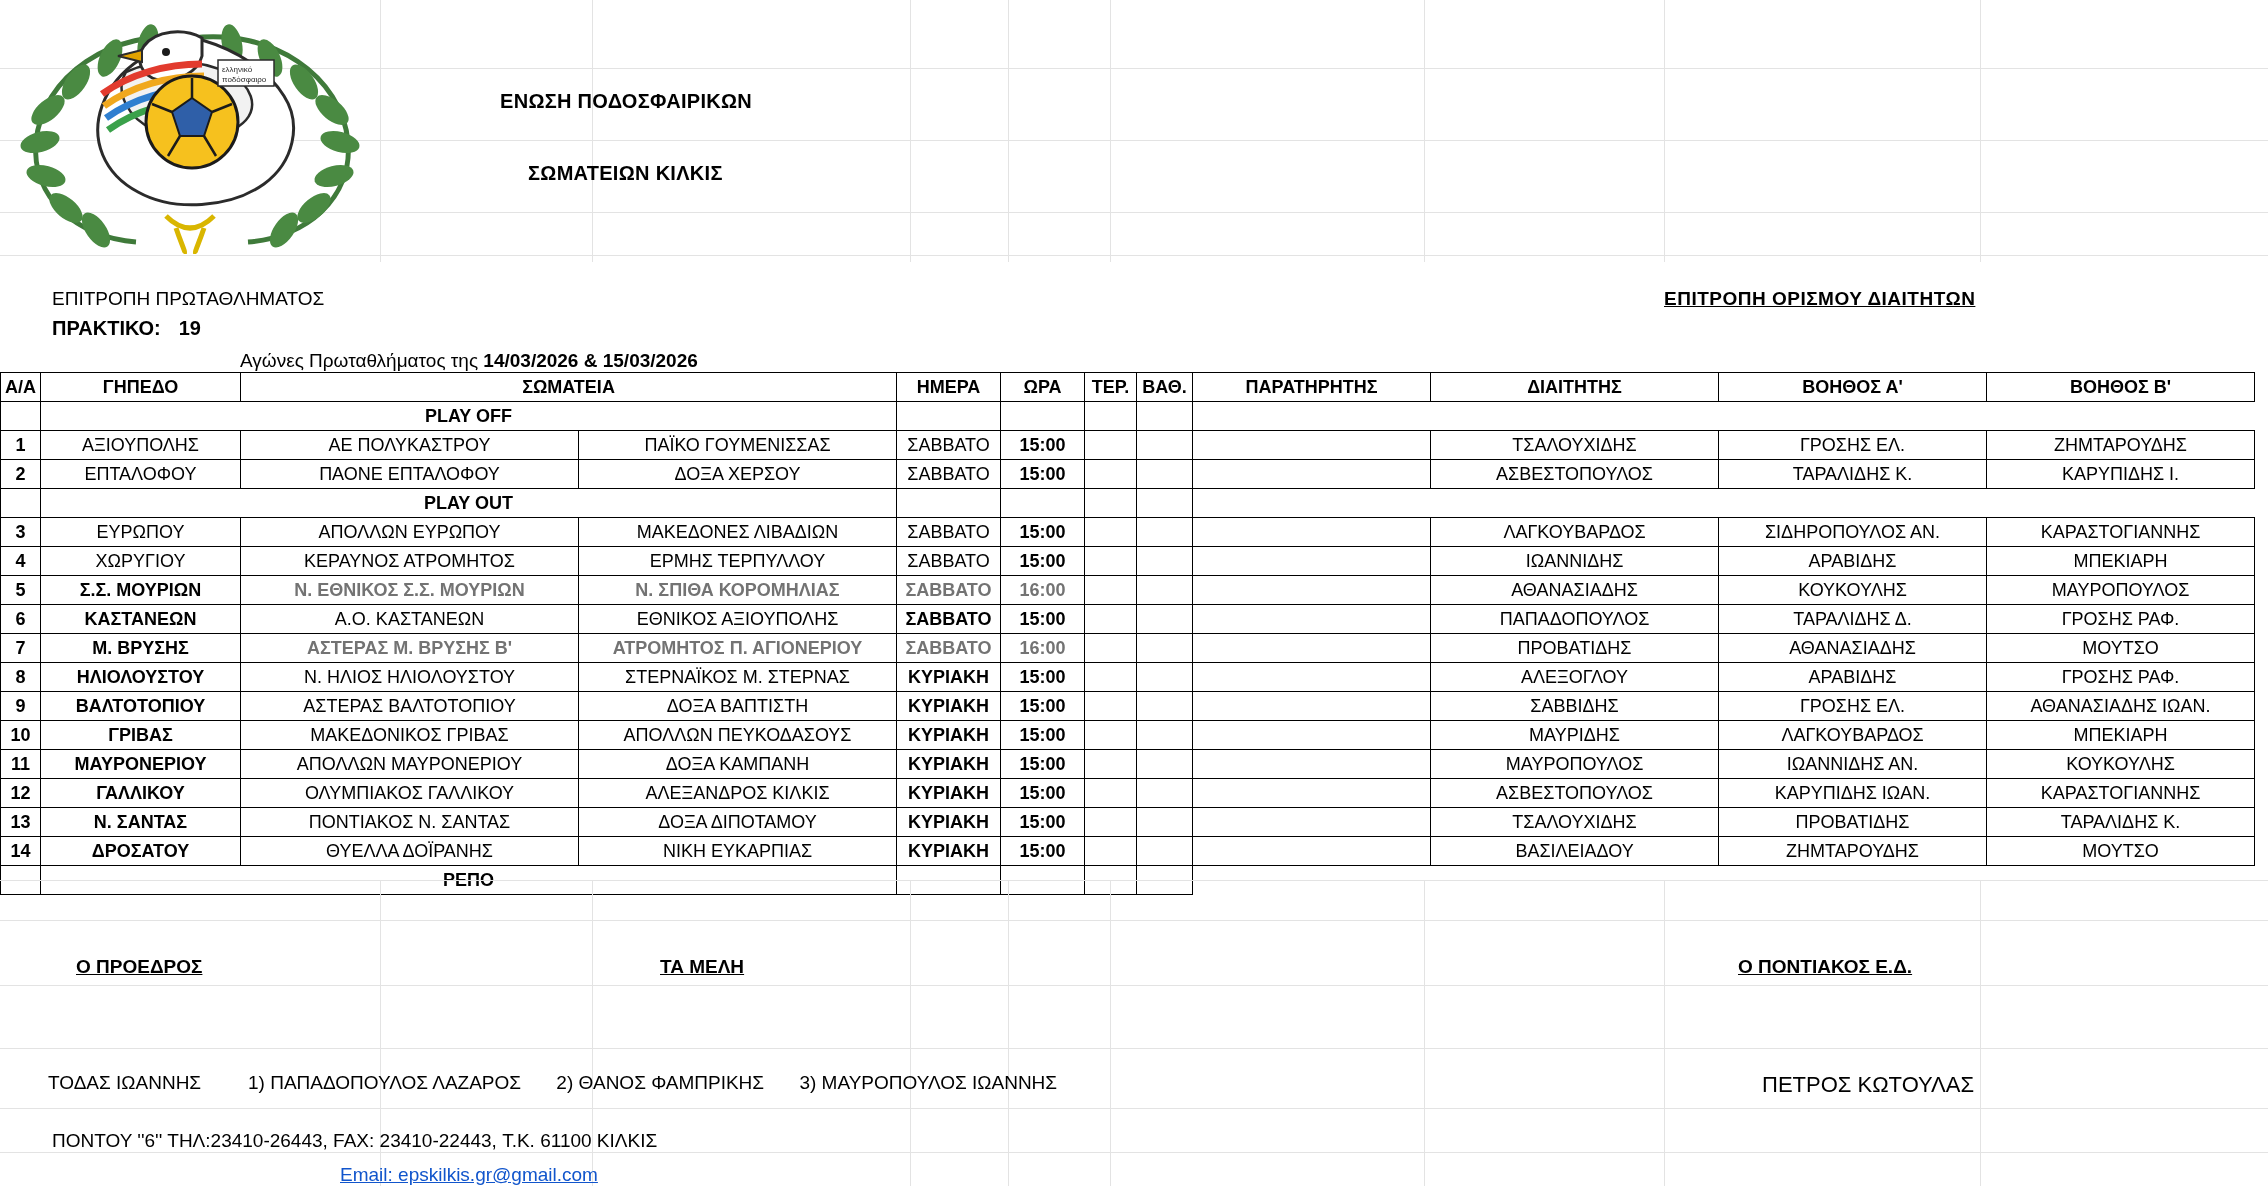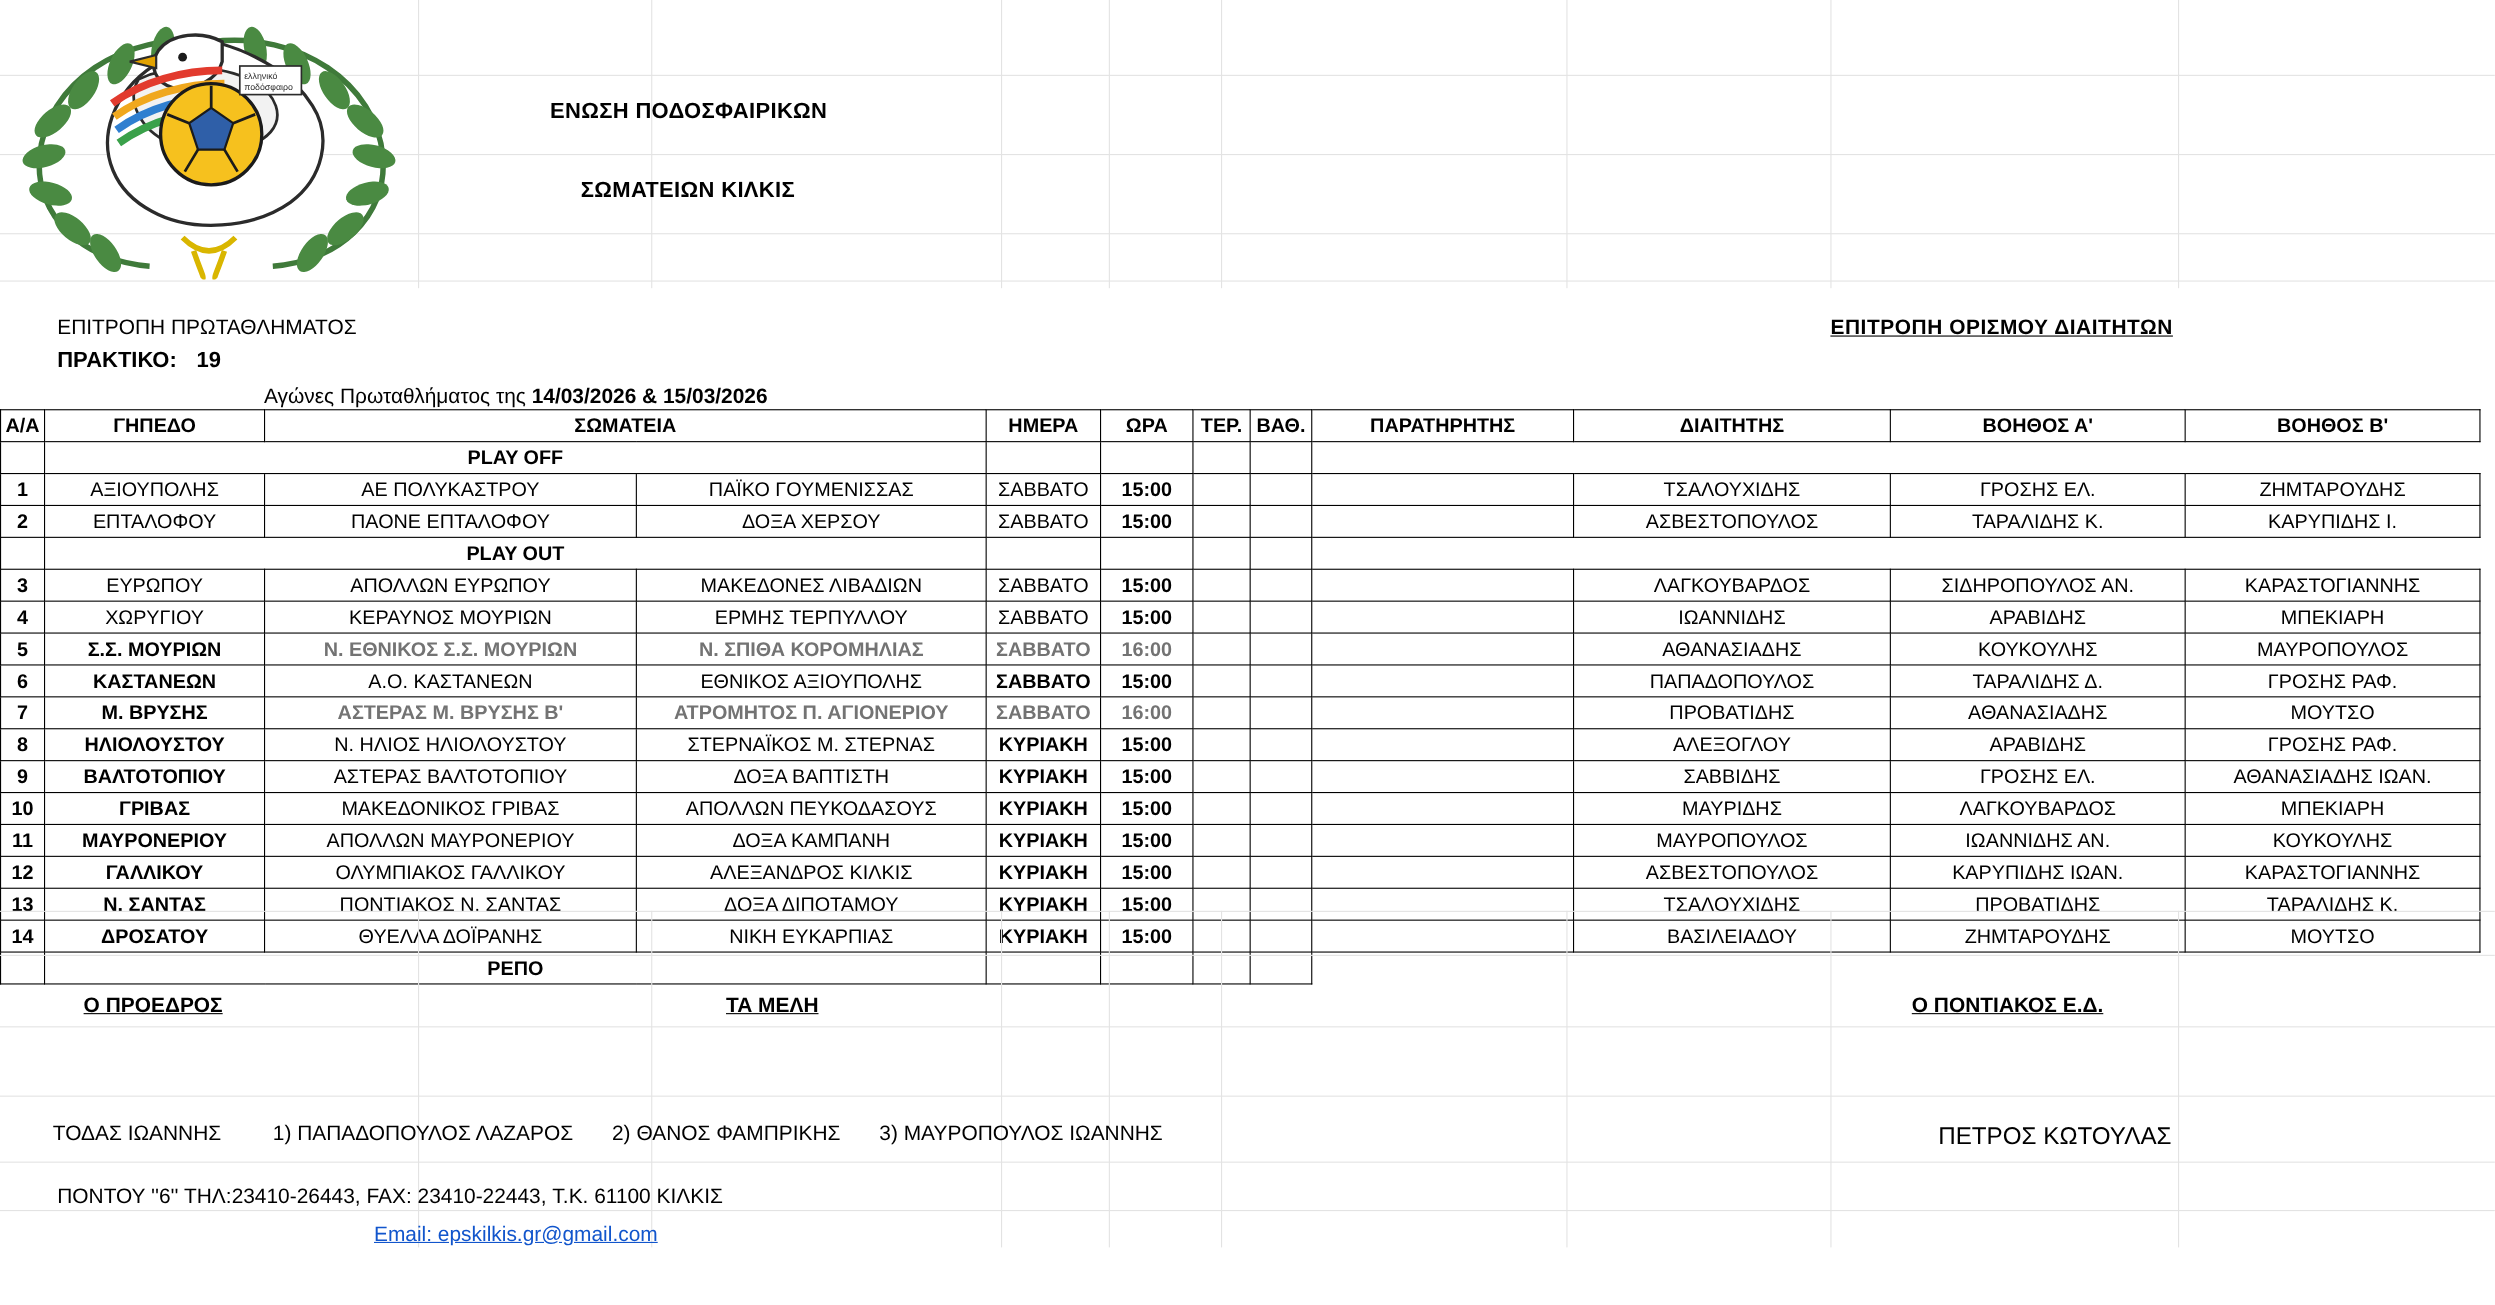--- a/index.html
+++ b/index.html
@@ -138,21 +138,21 @@
   .bold { font-weight: bold; }
   .red { color: #737373; font-weight: bold; }
   .section-row td {
     font-weight: bold;
   }
 
   
   .footer {
     position: absolute;
     left: 0;
-    top: 828px;
+    top: 880px;
     width: 2268px;
     height: 306px;
   }
   .foot-grid-v {
     position: absolute;
     width: 1px;
     background: #e3e3e3;
   }
   .foot-grid-h {
     position: absolute;
@@ -405,21 +405,21 @@
           <td></td>
           <td></td>
           <td></td>
           <td>ΛΑΓΚΟΥΒΑΡΔΟΣ</td>
           <td>ΣΙΔΗΡΟΠΟΥΛΟΣ ΑΝ.</td>
           <td>ΚΑΡΑΣΤΟΓΙΑΝΝΗΣ</td>
         </tr>
         <tr>
           <td class="bold">4</td>
           <td>ΧΩΡΥΓΙΟΥ</td>
-          <td>ΚΕΡΑΥΝΟΣ ΜΟΥΡΙΩΝ</td>
+          <td>ΚΕΡΑΥΝΟΣ ΑΤΡΟΜΗΤΟΣ</td>
           <td>ΕΡΜΗΣ ΤΕΡΠΥΛΛΟΥ</td>
           <td>ΣΑΒΒΑΤΟ</td>
           <td class="bold">15:00</td>
           <td></td>
           <td></td>
           <td></td>
           <td>ΙΩΑΝΝΙΔΗΣ</td>
           <td>ΑΡΑΒΙΔΗΣ</td>
           <td>ΜΠΕΚΙΑΡΗ</td>
         </tr>

